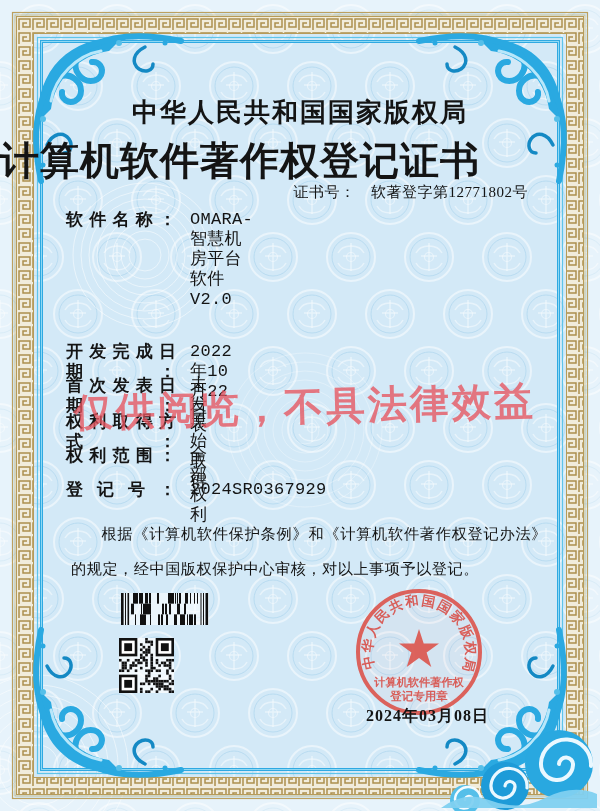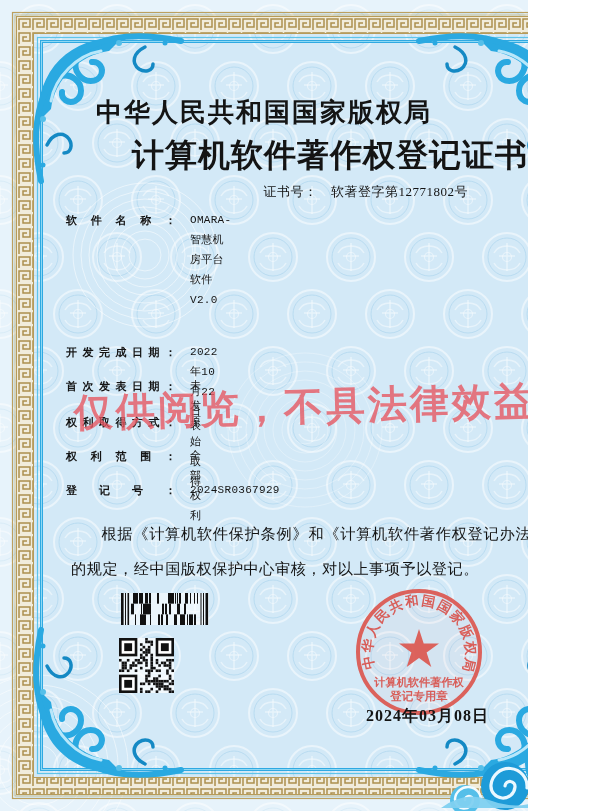--- a/index.html
+++ b/index.html
@@ -1,34 +1,34 @@
 <!DOCTYPE html>
 <html><head>
 <meta charset="utf-8">
 <style>
   html,body{margin:0;padding:0;background:#ffffff;}
   #cert{
-    position:relative;width:528px;height:811px;overflow:hidden;
+    position:relative;width:600px;height:811px;overflow:hidden;
     background:#d3e9f7;color:#141414;
     font-family:"Liberation Serif","DejaVu Serif",serif;
   }
   #decor{position:absolute;left:0;top:0;z-index:0;}
   .txt{position:absolute;z-index:2;}
   .authority{
     top:95px;left:0;right:0;text-align:center;
     font-size:26px;font-weight:700;letter-spacing:2px;
   }
   .cert-title{
-    top:134px;left:0;right:0;text-align:right;
-    font-size:32px;font-weight:900;letter-spacing:1px;
+    top:134px;left:0;right:0;text-align:left;
+    font-size:39px;font-weight:900;letter-spacing:1px;
   }
   .cert-no{
-    top:183px;right:60px;font-size:13px;letter-spacing:0.5px;
-  }
-  .field-row{left:66px;font-size:11px;line-height:20px;}
+    top:183px;right:72px;font-size:15px;letter-spacing:0.5px;
+  }
+  .field-row{left:66px;font-size:17px;line-height:20px;}
   .field-label{
     display:inline-block;width:110px;font-weight:600;
     text-align:justify;text-align-last:justify;
   }
   .field-value{
     position:absolute;left:124px;top:0;white-space:pre-line;
     font-family:"Liberation Mono","Liberation Serif",monospace;
     letter-spacing:0.3px;
   }
   .statement{

